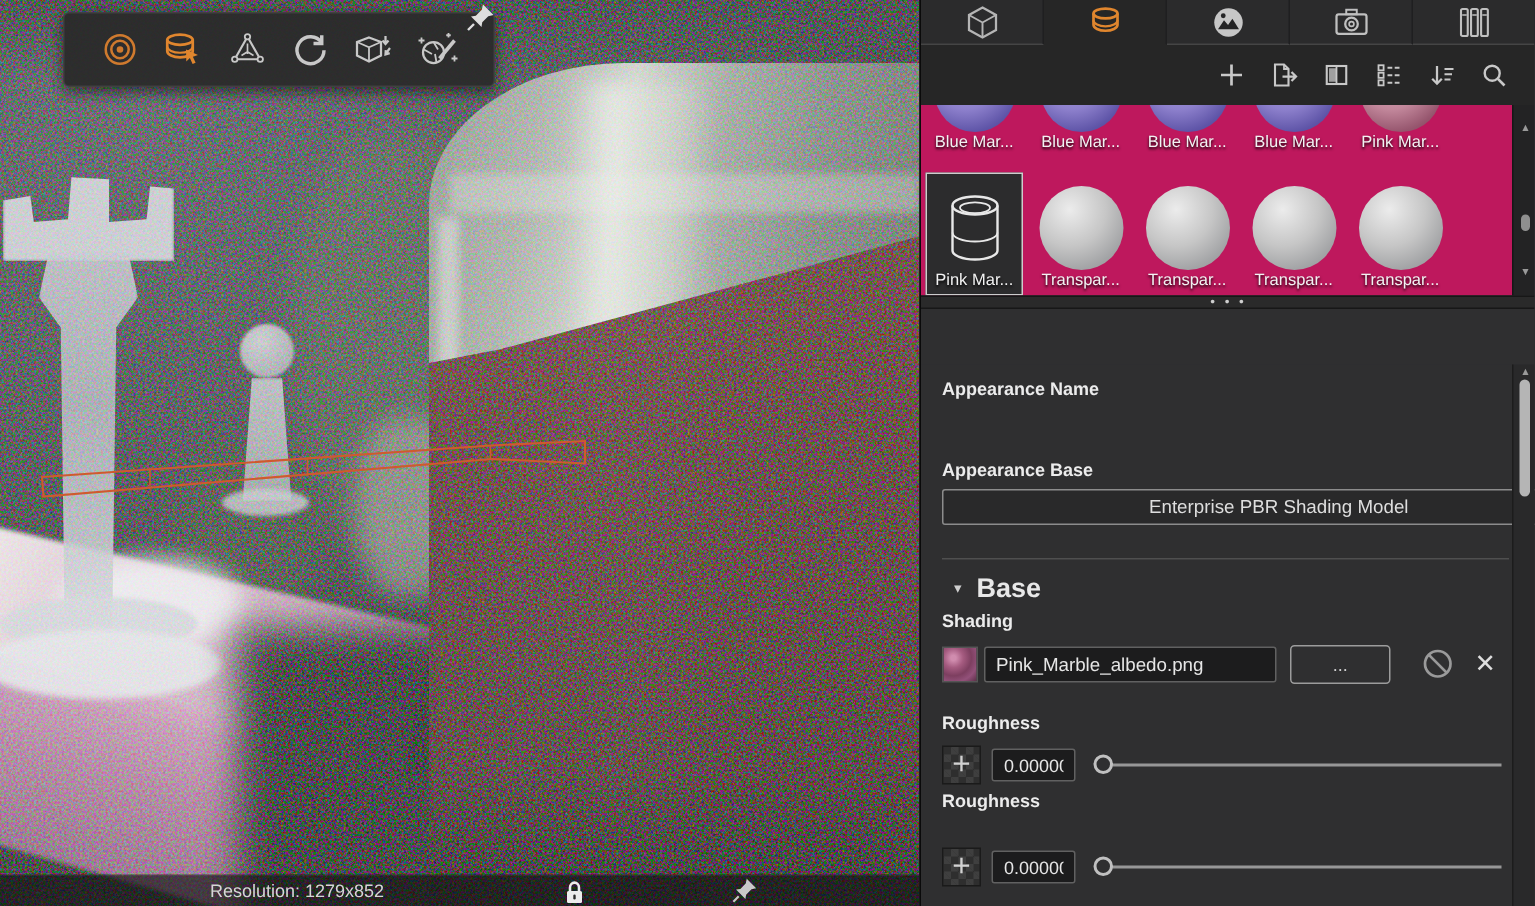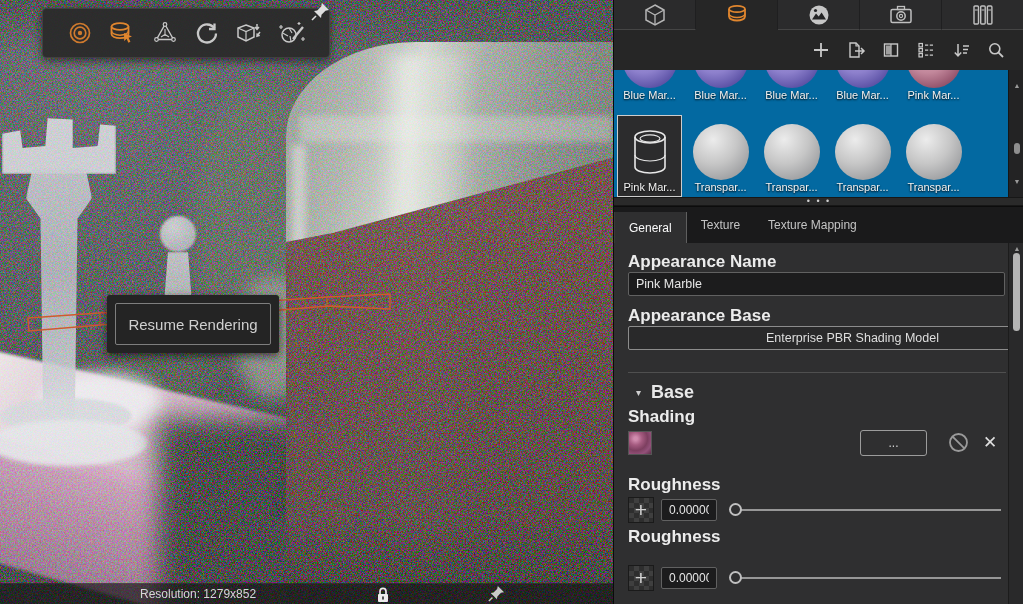--- a/index.html
+++ b/index.html
@@ -69,21 +69,21 @@
   
   .panel { position:absolute; left:613px; top:0; width:410px; height:604px; background:#2f2f30; border-left:1px solid #0a0a0a; }
   .tabbar { position:absolute; left:0; top:0; width:410px; height:30px; display:flex; background:#2b2b2c; }
   .ptab { width:82px; height:30px; display:flex; align-items:center; justify-content:center; cursor:pointer;
     border-right:1px solid #1f1f20; border-bottom:1px solid #454545; background:#2b2b2c; }
   .ptab.active { background:#262626; border-bottom:1px solid #262626; }
   .list-toolbar { position:absolute; left:0; top:30px; width:410px; height:40px; background:#262626;
     display:flex; align-items:center; justify-content:flex-end; gap:15px; padding-right:18px; }
   .lt-btn { width:20px; height:20px; display:flex; align-items:center; justify-content:center; cursor:pointer; }
 
-  .materials { position:absolute; left:0; top:70px; width:394px; height:127px; background:#0369a1; overflow:hidden; }
+  .materials { position:absolute; left:0; top:70px; width:394px; height:127px; background:#be185d; overflow:hidden; }
   .mat-row { position:absolute; left:0; display:flex; }
   .mat-row.r1 { top:0; height:34px; }
   .mat-row.r2 { top:44px; height:82px; }
   .mat-tile { position:relative; width:71px; height:100%; display:flex; flex-direction:column; align-items:center;
     justify-content:flex-end; cursor:pointer; }
   .sphere { border-radius:50%; }
   .sph-sm { position:absolute; bottom:16px; width:54px; height:54px; }
   .sph-blue { background:radial-gradient(circle at 38% 30%,#b0a6e2,#8d80cc 45%,#5f55a8 75%,#463f86); }
   .sph-pink { background:radial-gradient(circle at 38% 30%,#dfb0c0,#c2879b 45%,#96566e 75%,#744054); }
   .sph-gray { width:56px; height:56px; margin-top:4px;
@@ -96,21 +96,21 @@
 
   .scroll-list { position:absolute; left:394px; top:70px; width:16px; height:127px; background:#232324; border-left:1px solid #161616; }
   .scr-arrow { position:absolute; left:0; width:16px; text-align:center; font-size:7px; color:#9a9a9a; cursor:pointer; }
   .scr-dot { position:absolute; left:5px; width:6px; height:11px; border-radius:3px; background:#8f8f8f; cursor:pointer; }
 
   .proptabs { position:absolute; left:0; top:206px; width:410px; height:37px; background:#1a1a1b; border-top:1px solid #0c0c0c; display:flex; }
   .proptab { padding:0 14px; display:flex; align-items:center; font-size:12px; color:#c4c4c4; cursor:pointer; }
   .proptab.active { background:#2f2f30; color:#fafafa; margin-top:5px; border-right:1px solid #5f5f5f; border-left:1px solid #3a3a3a; }
 
   .props { position:absolute; left:0; top:243px; width:410px; height:361px; background:#2f2f30; }
-  .plabel { position:absolute; left:14px; font-size:17px; font-weight:600; color:#ececec; }
+  .plabel { position:absolute; left:14px; font-size:12px; font-weight:600; color:#ececec; }
   .txtfield { background:#1c1c1d; border:1px solid #616161; border-radius:2px; color:#e6e6e6; font-size:12.5px;
     font-family:"Liberation Sans","DejaVu Sans",sans-serif; padding:0 7px; outline:none; }
   .name-input { position:absolute; left:14px; top:29px; width:377px; height:24px; }
   .type-select { position:absolute; left:14px; top:83px; width:449px; height:24px; background:#29292a;
     border:1px solid #8c8c8c; border-radius:2px; display:flex; align-items:center; justify-content:center; cursor:pointer; }
   .type-text { font-size:12.5px; color:#dedede; }
   .type-caret { position:absolute; right:10px; font-size:9px; color:#b0b0b0; }
   .divider { position:absolute; left:14px; top:129px; width:378px; height:1px; background:#4f4f4f; }
   .base-hdr { position:absolute; left:22px; top:139px; display:flex; align-items:center; gap:10px; cursor:pointer; }
   .base-caret { font-size:10px; color:#cfcfcf; }
@@ -239,23 +239,20 @@
           </svg>
       </div>
     </div>
     <div class="pin-tl">
       <svg width="19" height="19" viewBox="0 0 19 19">
           <path d="M11,1 L18,8 L14.5,8.8 L10.5,12.8 L10,16 L3,9 L6.2,8.5 L10.2,4.5 Z" fill="#dedede"></path>
           <path d="M5,14 L1,18" stroke="#dedede" stroke-width="1.6"></path>
         </svg>
     </div>
 
-    <button class="resume-btn">
-      <span class="resume-inner">Resume Rendering</span>
-    </button>
 
     <div class="bottom-bar">
       <span class="res-text">Resolution: 1279x852</span>
       <span class="lock-ic">
         <svg width="14" height="16" viewBox="0 0 14 16">
             <path d="M4,7 L4,4.6 A3,3.2 0 0 1 10,4.6 L10,7" fill="none" stroke="#ececec" stroke-width="1.7"></path>
             <rect x="2" y="7" width="10" height="8" rx="1" fill="#ececec"></rect>
             <rect x="6.2" y="9.3" width="1.6" height="3.4" rx="0.8" fill="#2a2a2a"></rect>
           </svg>
       </span>
@@ -404,46 +401,41 @@
     </div>
 
     <div class="scroll-list">
       <div class="scr-arrow" style="top:12px;">▲</div>
       <div class="scr-dot" style="top:73px;"></div>
       <div class="scr-arrow" style="top:108px;">▼</div>
     </div>
 
     <div class="splitter">• • •</div>
 
-    <div class="proptabs">
-      <div class="proptab active">General</div>
-      <div class="proptab">Texture</div>
-      <div class="proptab">Texture Mapping</div>
-    </div>
 
     <div class="props">
       <div class="plabel" style="top:9px;">Appearance Name</div>
-      <input class="txtfield name-input" readonly="" value="Pink Marble" style="">
 
       <div class="plabel" style="top:63px;">Appearance Base</div>
       <div class="type-select">
         <span class="type-text">Enterprise PBR Shading Model</span>
         <span class="type-caret">▼</span>
       </div>
 
       <div class="divider"></div>
 
       <div class="base-hdr">
         <span class="base-caret">▾</span>
         <span class="base-text">Base</span>
       </div>
 
       <div class="plabel" style="top:164px;">Shading</div>
       <div class="albedo-row">
         <div class="tex-thumb"></div>
+        <input class="txtfield albedo-input" readonly="" value="Pink_Marble_albedo.png" style="">
         <button class="browse-btn">...</button>
         <span class="slash-ic">
           <svg width="21" height="21" viewBox="0 0 21 21">
               <circle cx="10.5" cy="10.5" r="8.5" fill="none" stroke="#9a9a9a" stroke-width="1.8"></circle>
               <path d="M4.6,4.6 L16.4,16.4" stroke="#9a9a9a" stroke-width="1.8"></path>
             </svg>
         </span>
         <span class="close-ic">✕</span>
       </div>
 

